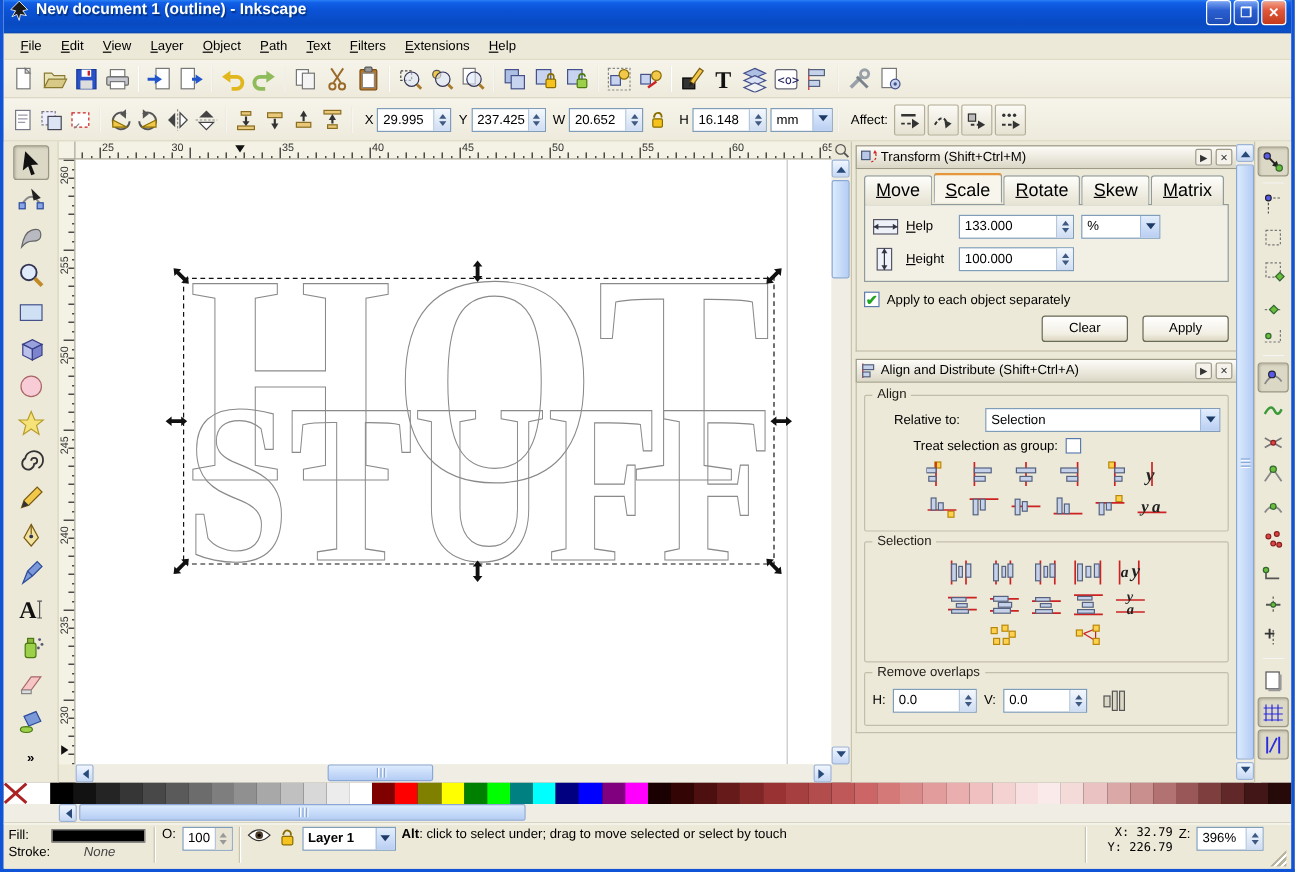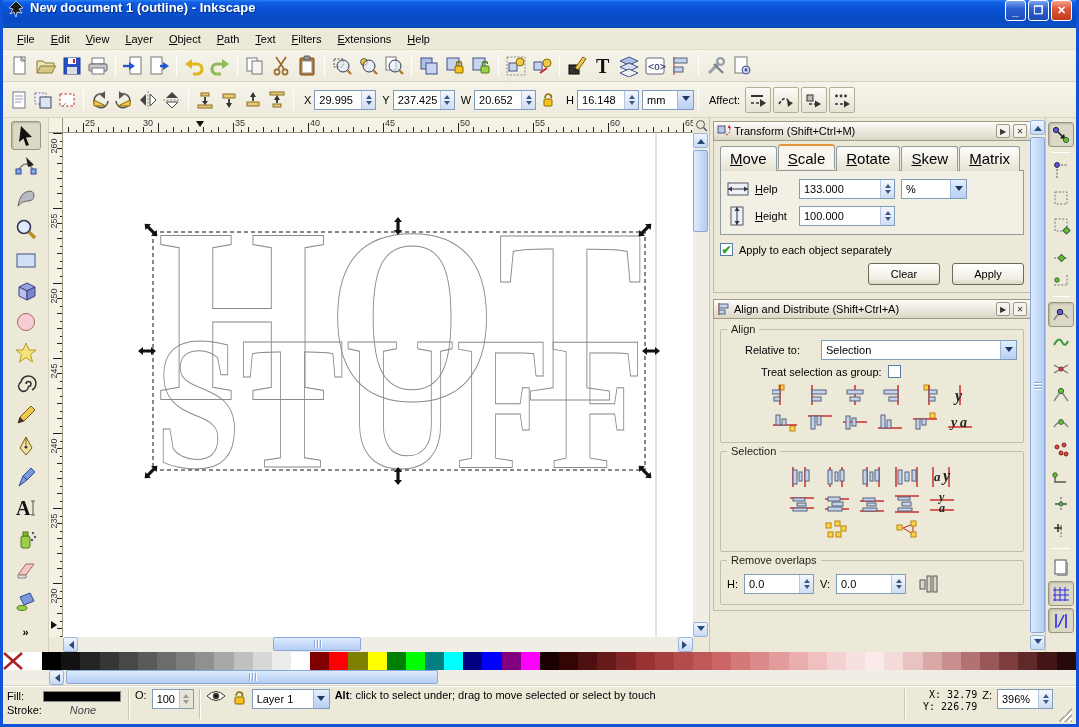--- a/index.html
+++ b/index.html
@@ -1424,21 +1424,21 @@
           <circle cx="10" cy="7" r="1.3" fill="#000"></circle>
         </svg>
     </span>
     <span>
       <svg width="16" height="16" viewBox="0 0 16 16">
           <rect x="4" y="8" width="9" height="7" rx="1" fill="#f5c21e" stroke="#8a6d00"></rect>
           <path d="M5 8 V6 a3 3 0 0 1 6 0" fill="none" stroke="#8a6d00" stroke-width="1.6" transform="rotate(24 8 7)"></path>
         </svg>
     </span>
     <span class="combo" style="width:78px">
-      <span class="val" style="font-weight:normal">Layer 1</span>
+      <span class="val" style="font-weight:bold">Layer 1</span>
       <span class="cbtn">
           <span class="tri down" style="border-top-color:#1c3a66"></span>
         </span>
     </span>
     <span class="statmsg">
       <b>Alt</b><span>: click to select under; drag to move selected or select by touch</span>
     </span>
     <span class="vsep"></span>
     <span class="coords">
       <span>X:</span> <span>32.79</span><br>

